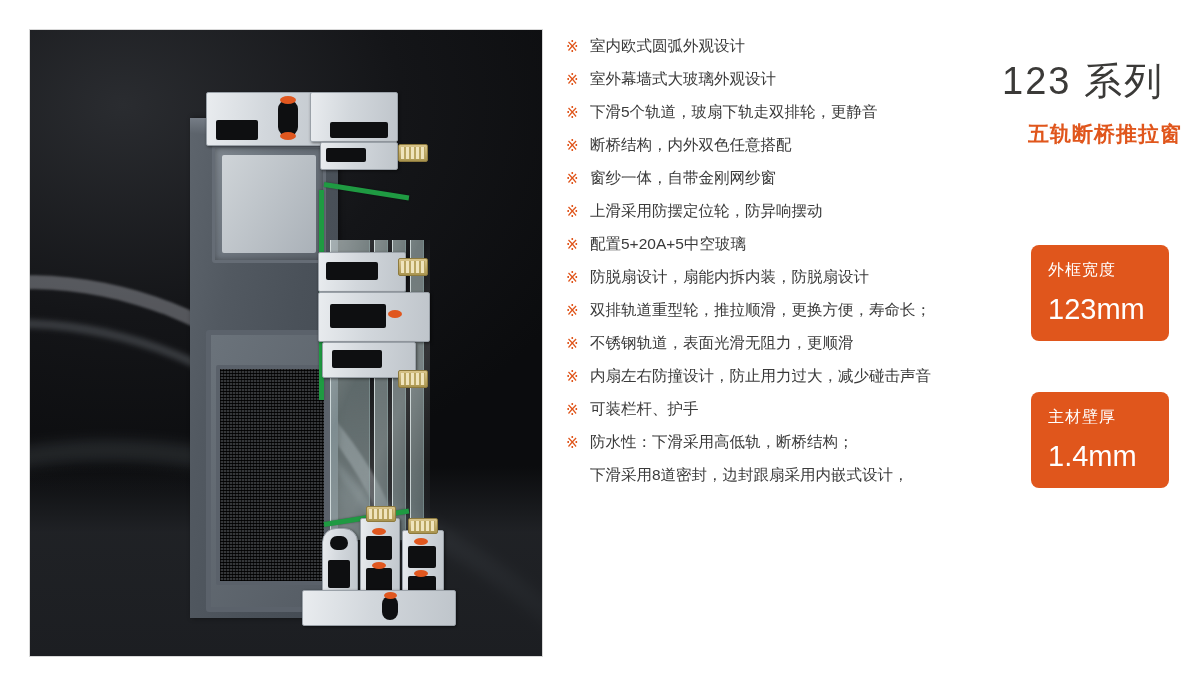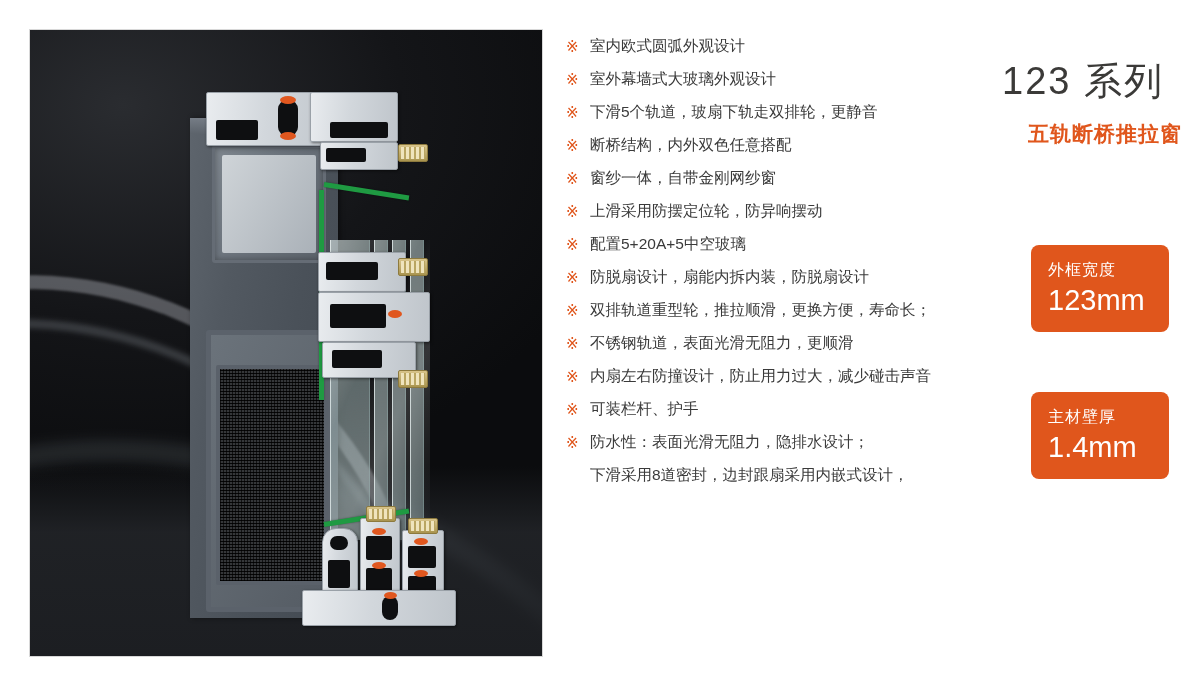--- a/index.html
+++ b/index.html
@@ -102,21 +102,21 @@
   .ftext{color:#3a3a3a;font-size:15.5px;line-height:20px;white-space:nowrap;}
   .feature.multi{display:block;height:auto;}
   .feature.multi .row1{display:flex;align-items:flex-start;height:33px;}
   .cont{margin-left:24px;height:33px;color:#3a3a3a;font-size:15.5px;line-height:20px;white-space:nowrap;}
 
   .badge{position:absolute;left:1031px;width:138px;background:#e0561c;border-radius:8px;
     color:#fff;text-align:left;box-sizing:border-box;padding:14px 0 14px 17px;}
   .badge-1{top:245px;}
   .badge-2{top:392px;}
   .badge-label{font-size:16px;line-height:22px;letter-spacing:1px;}
-  .badge-value{font-size:29px;line-height:36px;font-weight:400;margin-top:1px;}
+  .badge-value{font-size:29px;line-height:36px;font-weight:400;margin-top:10px;}
 </style>
 </head>
 <body>
 
 <div class="page">
 
   <div class="photo">
     <div class="photo-bg"></div>
     <div class="swoosh sw1"></div>
     <div class="swoosh sw2"></div>
@@ -224,21 +224,21 @@
       </div>
       <div class="feature">
         <div style="display: contents;"><span class="bullet">※</span><span class="ftext">内扇左右防撞设计，防止用力过大，减少碰击声音</span></div>
       </div>
       <div class="feature">
         <div style="display: contents;"><span class="bullet">※</span><span class="ftext">可装栏杆、护手</span></div>
       </div>
       <div class="feature multi">
         <div class="row1">
           <span class="bullet">※</span>
-          <span class="ftext">防水性：表面光滑无阻力，隐排水设计；</span>
+          <span class="ftext">防水性：下滑采用高低轨，断桥结构；</span>
         </div>
         <div class="cont">下滑采用8道密封，边封跟扇采用内嵌式设计，</div>
       </div>
     </div>
 
   <div class="badge badge-1">
     <div class="badge-label">外框宽度</div>
     <div class="badge-value">123mm</div>
   </div>
   <div class="badge badge-2">

